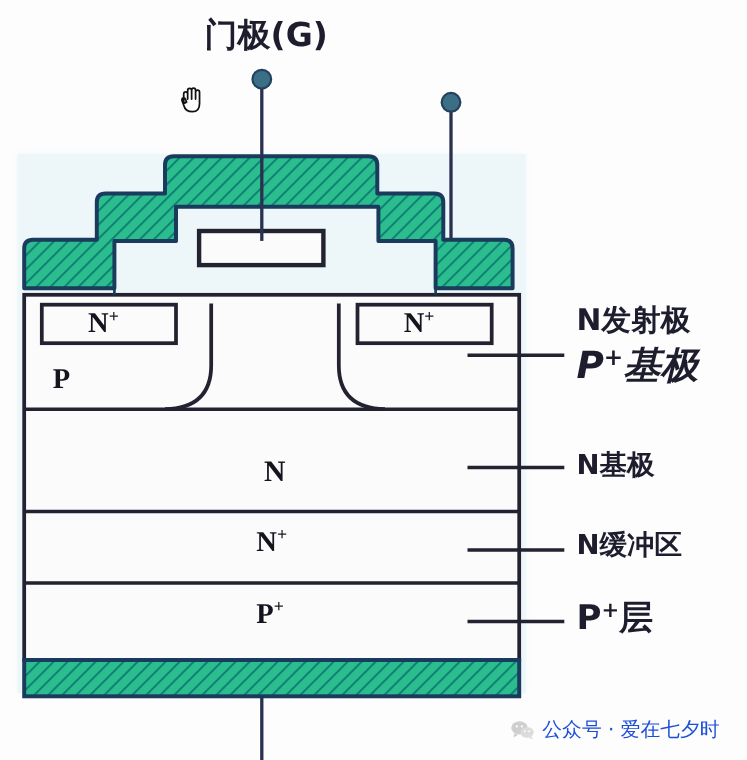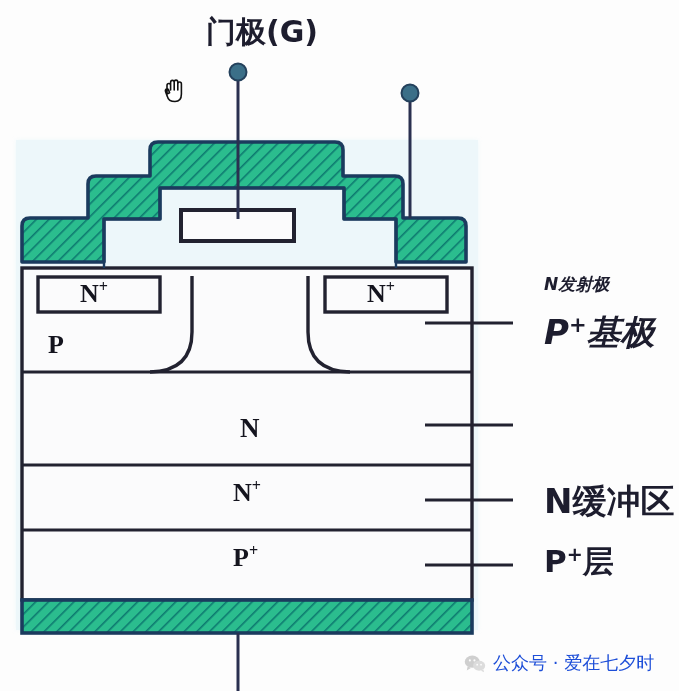--- a/index.html
+++ b/index.html
@@ -4,28 +4,28 @@
 <style>
   html,body{margin:0;padding:0;}
   body{
     width:679px;height:691px;
     background:#fdfdfd;
     font-family:"Liberation Serif","DejaVu Serif",serif;
     position:relative;overflow:hidden;
   }
   #stage{position:absolute;inset:0;}
   svg#diagram{position:absolute;left:0;top:0;width:679px;height:691px;}
-  .lbl{position:absolute;white-space:nowrap;color:#1d1d2e;margin-left:20px;}
+  .lbl{position:absolute;white-space:nowrap;color:#1d1d2e;}
   .lbl-cn{font-family:"DejaVu Sans","Liberation Sans",sans-serif;font-weight:700;}
   #title{left:186px;top:12px;font-size:30px;letter-spacing:0px;}
   #emitter-label{left:466px;top:116px;font-size:27px;}
-  #lab-nemit{left:524px;top:273px;font-size:17px;font-style:italic;}
+  #lab-nemit{left:524px;top:273px;font-size:27px;}
   #lab-pbase{left:524px;top:310px;font-size:34px;font-style:italic;}
   #lab-nbase{left:524px;top:406px;font-size:25px;}
-  #lab-nbuf{left:524px;top:479px;font-size:34px;}
+  #lab-nbuf{left:524px;top:479px;font-size:25px;}
   #lab-player{left:524px;top:541px;font-size:31px;text-align:right;}
   .in-lbl{position:absolute;color:#14141e;font-weight:700;font-family:"Liberation Serif","DejaVu Serif",serif;}
   #in-n1{left:80px;top:279px;font-size:26px;}
   #in-n2{left:367px;top:279px;font-size:26px;}
   #in-p{left:48px;top:330px;font-size:26px;}
   #in-N{left:240px;top:413px;font-size:27px;}
   #in-Np{left:233px;top:478px;font-size:26px;}
   #in-Pp{left:233px;top:543px;font-size:26px;}
   sup{font-size:0.62em;vertical-align:super;line-height:0;}
   #cursor{position:absolute;left:158px;top:74px;width:34px;height:34px;}
@@ -140,20 +140,21 @@
     </g>
   </svg>
 
   <div class="lbl lbl-cn" id="title">门极(G)</div>
 
 
   <div class="lbl lbl-cn" id="lab-nemit">N发射极</div>
 
   <div class="lbl lbl-cn" id="lab-pbase"><span>P</span><sup>+</sup><span>基极</span></div>
 
+  <div class="lbl lbl-cn" id="lab-nbase">N基极</div>
 
   <div class="lbl lbl-cn" id="lab-nbuf">N缓冲区</div>
 
   <div class="lbl lbl-cn" id="lab-player"><span>P</span><sup>+</sup><span>层</span></div>
 
   <div class="in-lbl" id="in-n1"><span>N</span><sup>+</sup></div>
 
   <div class="in-lbl" id="in-n2"><span>N</span><sup>+</sup></div>
 
   <div class="in-lbl" id="in-p">P</div>

